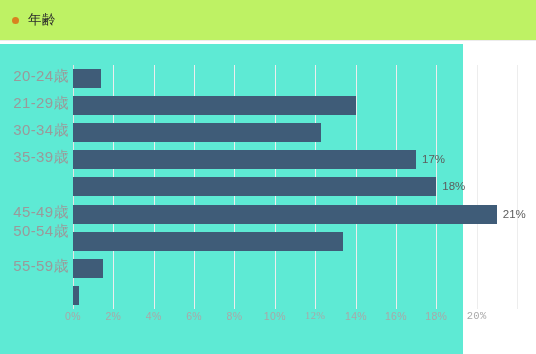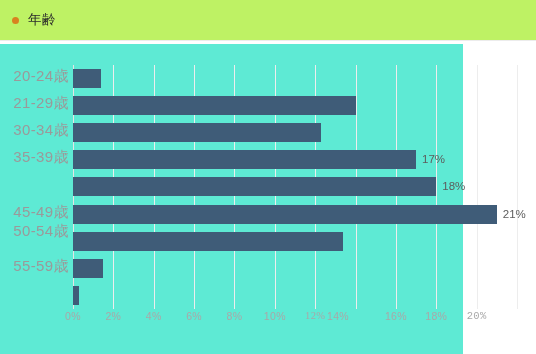--- a/index.html
+++ b/index.html
@@ -203,18 +203,18 @@
     <div class="cat-label" style="top: 189.778px; height: 27.1111px; line-height: 27.1111px;">55-59歳</div>
   </div>
 <div id="x-axis">
     <div class="tick-label" style="left: 0px;">0%</div>
     <div class="tick-label" style="left: 40.3636px;">2%</div>
     <div class="tick-label" style="left: 80.7273px;">4%</div>
     <div class="tick-label" style="left: 121.091px;">6%</div>
     <div class="tick-label" style="left: 161.455px;">8%</div>
     <div class="tick-label" style="left: 201.818px;">10%</div>
     <div class="tick-label" style="left: 242.182px; font-family: Liberation Serif, serif;">12%</div>
-    <div class="tick-label" style="left: 265px;">14%</div>
+    <div class="tick-label" style="left: 283px;">14%</div>
     <div class="tick-label" style="left: 322.909px;">16%</div>
     <div class="tick-label" style="left: 363.273px;">18%</div>
     <div class="tick-label" style="left: 403.636px; font-family: Liberation Mono, monospace;">20%</div>
     <div class="tick-label" style="left: 444px; margin-left: 48px;">22%</div>
   </div>
 
 </body></html>

